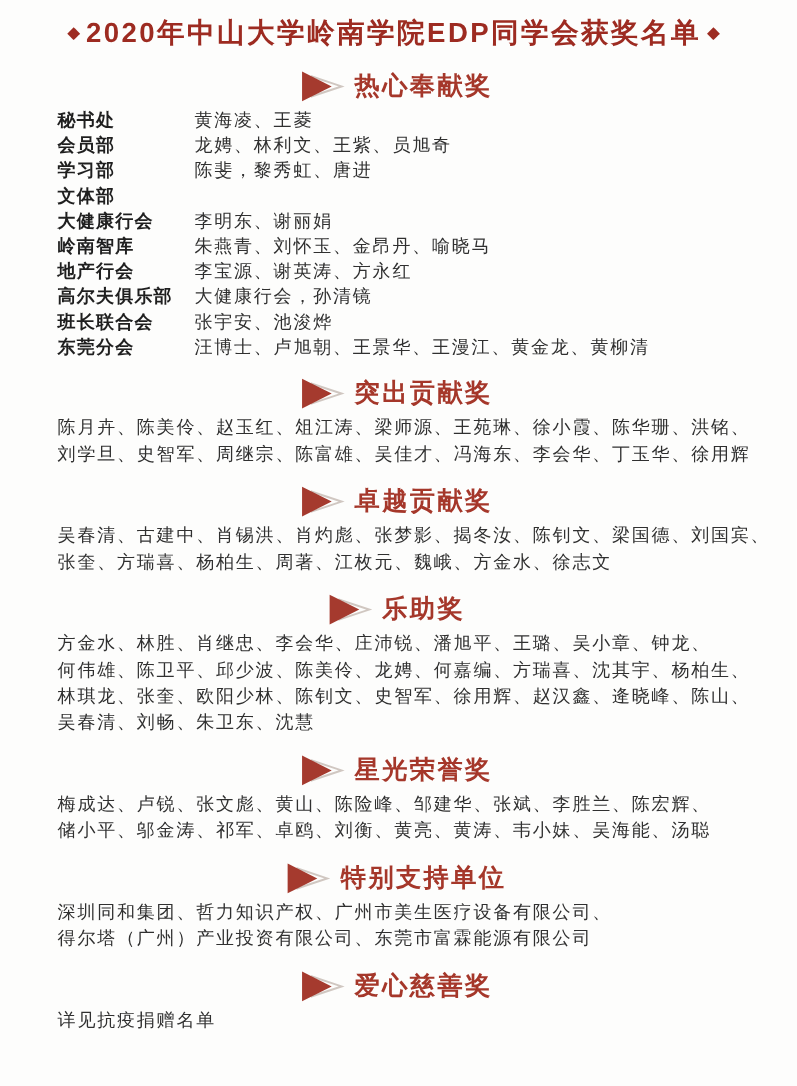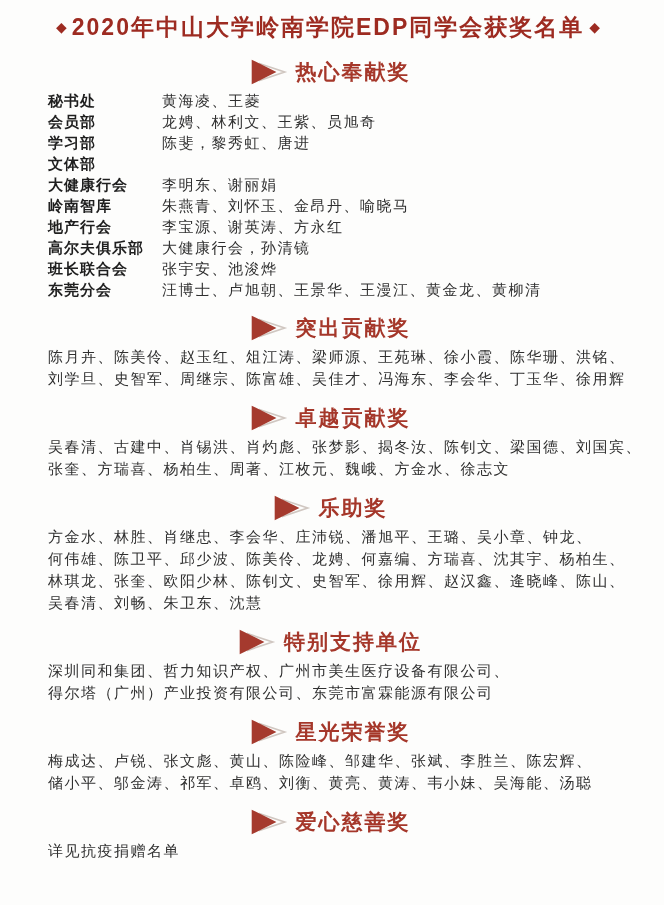--- a/index.html
+++ b/index.html
@@ -172,38 +172,38 @@
           <div class="para-line">林琪龙、张奎、欧阳少林、陈钊文、史智军、徐用辉、赵汉鑫、逄晓峰、陈山、</div>
           <div class="para-line">吴春清、刘畅、朱卫东、沈慧</div>
         </div>
       </section>
       <section class="award-section">
         <div class="section-heading">
           <svg class="arrow-svg" viewBox="0 0 46 34" aria-hidden="true">
             <path d="M12 7 L42 17 L12 27 Z" fill="none" stroke="#d0c7c1" stroke-width="2"></path>
             <path d="M2 2 L32 17 L2 32 Z" fill="#a53a2e"></path>
           </svg>
+          <h2 class="heading-text">星光荣誉奖</h2>
+        </div>
+        <div class="para">
+          <div class="para-line">梅成达、卢锐、张文彪、黄山、陈险峰、邹建华、张斌、李胜兰、陈宏辉、</div>
+          <div class="para-line">储小平、邬金涛、祁军、卓鸥、刘衡、黄亮、黄涛、韦小妹、吴海能、汤聪</div>
+        </div>
+      </section>
+      <section class="award-section">
+        <div class="section-heading">
+          <svg class="arrow-svg" viewBox="0 0 46 34" aria-hidden="true">
+            <path d="M12 7 L42 17 L12 27 Z" fill="none" stroke="#d0c7c1" stroke-width="2"></path>
+            <path d="M2 2 L32 17 L2 32 Z" fill="#a53a2e"></path>
+          </svg>
           <h2 class="heading-text">特别支持单位</h2>
         </div>
         <div class="para">
           <div class="para-line">深圳同和集团、哲力知识产权、广州市美生医疗设备有限公司、</div>
           <div class="para-line">得尔塔（广州）产业投资有限公司、东莞市富霖能源有限公司</div>
-        </div>
-      </section>
-      <section class="award-section">
-        <div class="section-heading">
-          <svg class="arrow-svg" viewBox="0 0 46 34" aria-hidden="true">
-            <path d="M12 7 L42 17 L12 27 Z" fill="none" stroke="#d0c7c1" stroke-width="2"></path>
-            <path d="M2 2 L32 17 L2 32 Z" fill="#a53a2e"></path>
-          </svg>
-          <h2 class="heading-text">星光荣誉奖</h2>
-        </div>
-        <div class="para">
-          <div class="para-line">梅成达、卢锐、张文彪、黄山、陈险峰、邹建华、张斌、李胜兰、陈宏辉、</div>
-          <div class="para-line">储小平、邬金涛、祁军、卓鸥、刘衡、黄亮、黄涛、韦小妹、吴海能、汤聪</div>
         </div>
       </section>
       <section class="award-section">
         <div class="section-heading">
           <svg class="arrow-svg" viewBox="0 0 46 34" aria-hidden="true">
             <path d="M12 7 L42 17 L12 27 Z" fill="none" stroke="#d0c7c1" stroke-width="2"></path>
             <path d="M2 2 L32 17 L2 32 Z" fill="#a53a2e"></path>
           </svg>
           <h2 class="heading-text">爱心慈善奖</h2>
         </div>

